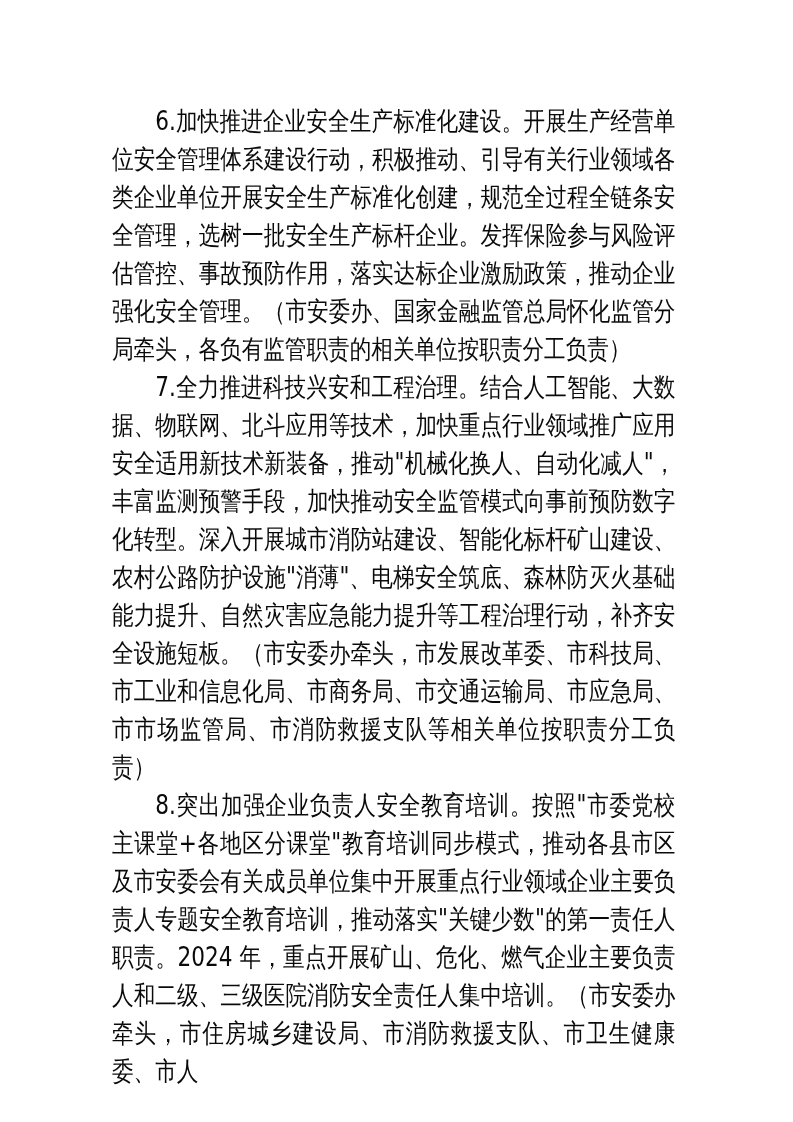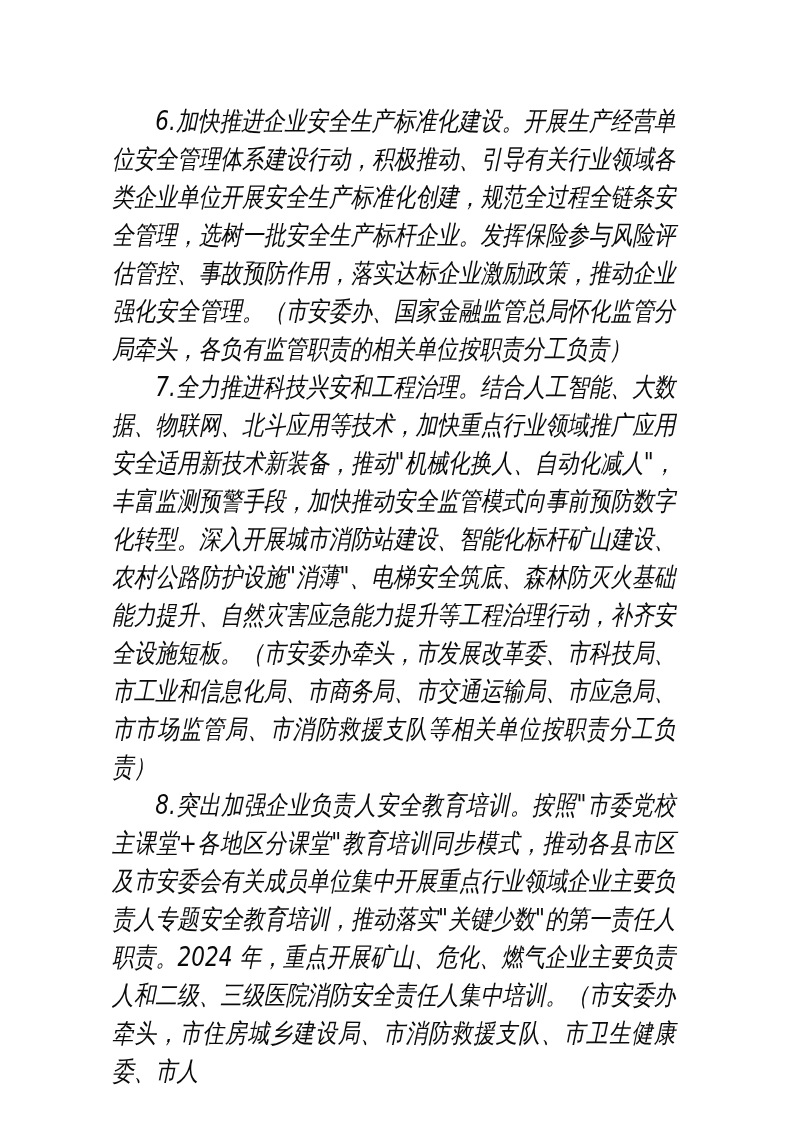--- a/index.html
+++ b/index.html
@@ -10,21 +10,20 @@
     width: 793px;
     height: 1122px;
     background: #ffffff;
     overflow: hidden;
   }
   .page {
     position: relative;
     width: 793px;
     height: 1122px;
     background: #ffffff;
-    font-style: italic;
   }
   
   .text-block {
     position: absolute;
     left: 112px;
     top: 102px;
     width: 678px;
     transform: scaleX(0.831);
     transform-origin: 0 0;
     font-family: "DejaVu Sans", sans-serif;

